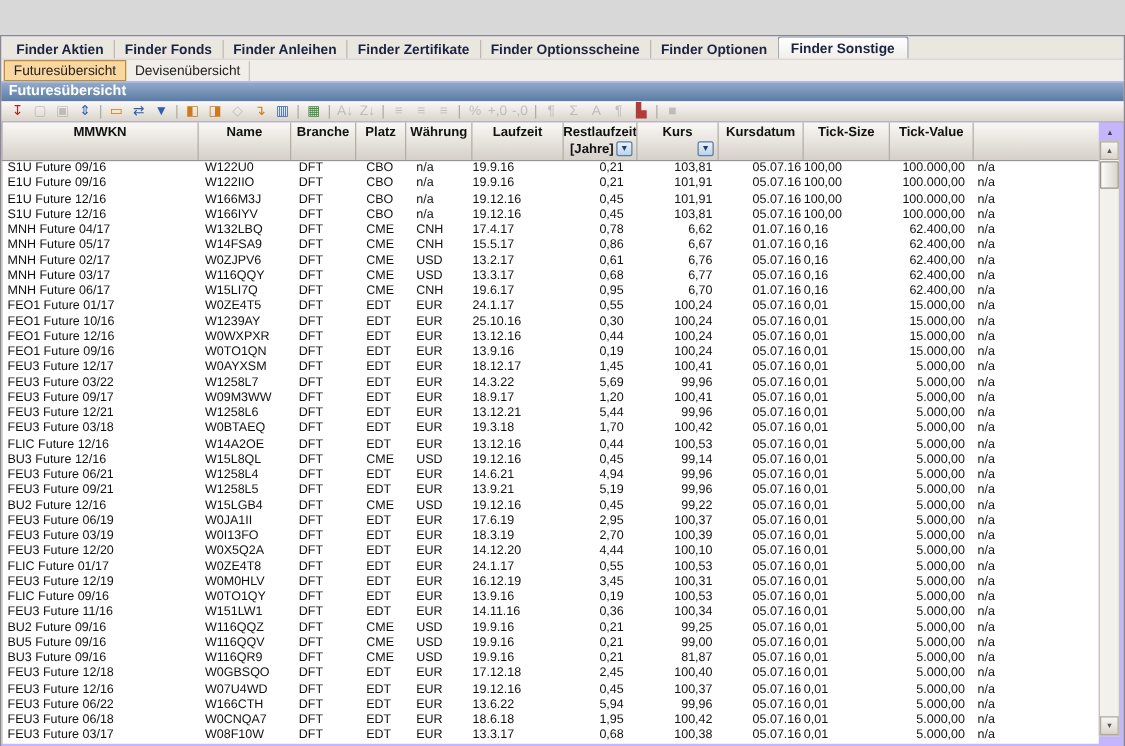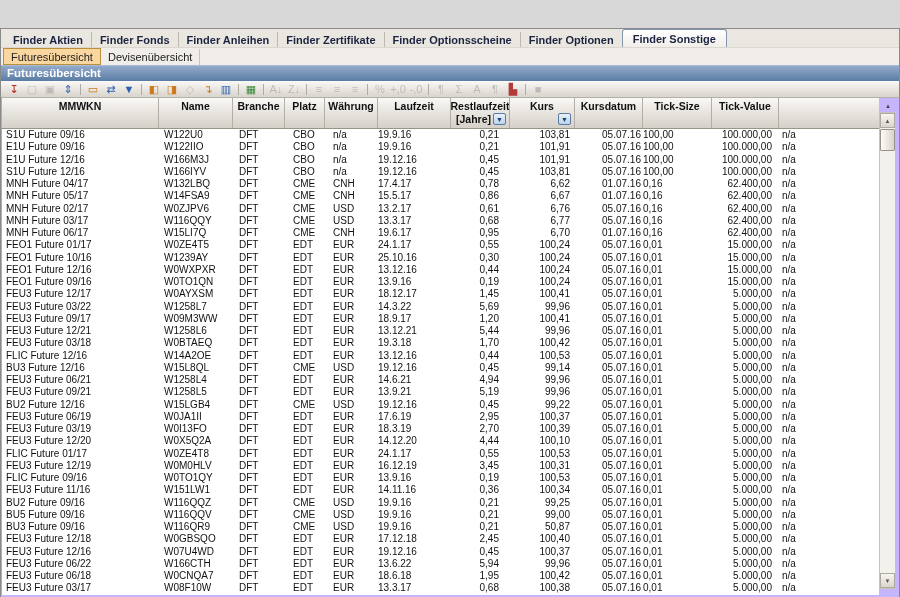--- a/index.html
+++ b/index.html
@@ -850,21 +850,21 @@
       </div>
 
       <div class="row">
         <span class="cell">BU3 Future 09/16</span>
         <span class="cell">W116QR9</span>
         <span class="cell">DFT</span>
         <span class="cell">CME</span>
         <span class="cell">USD</span>
         <span class="cell">19.9.16</span>
         <span class="cell">0,21</span>
-        <span class="cell">50,87</span>
+        <span class="cell">81,87</span>
         <span class="cell">05.07.16</span>
         <span class="cell">0,01</span>
         <span class="cell">5.000,00</span>
         <span class="cell">n/a</span>
       </div>
 
       <div class="row">
         <span class="cell">FEU3 Future 12/18</span>
         <span class="cell">W0GBSQO</span>
         <span class="cell">DFT</span>

